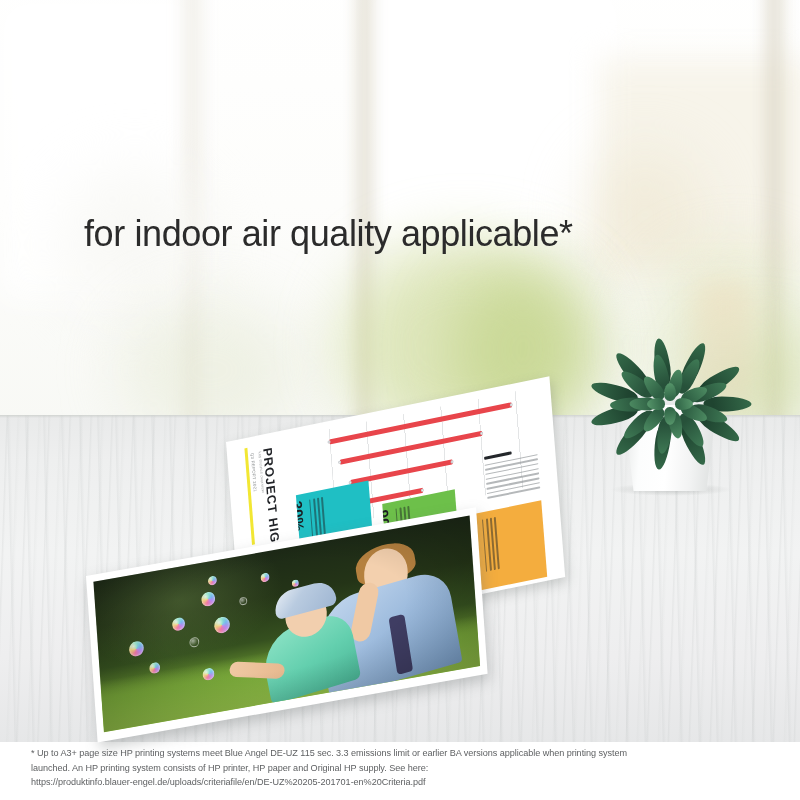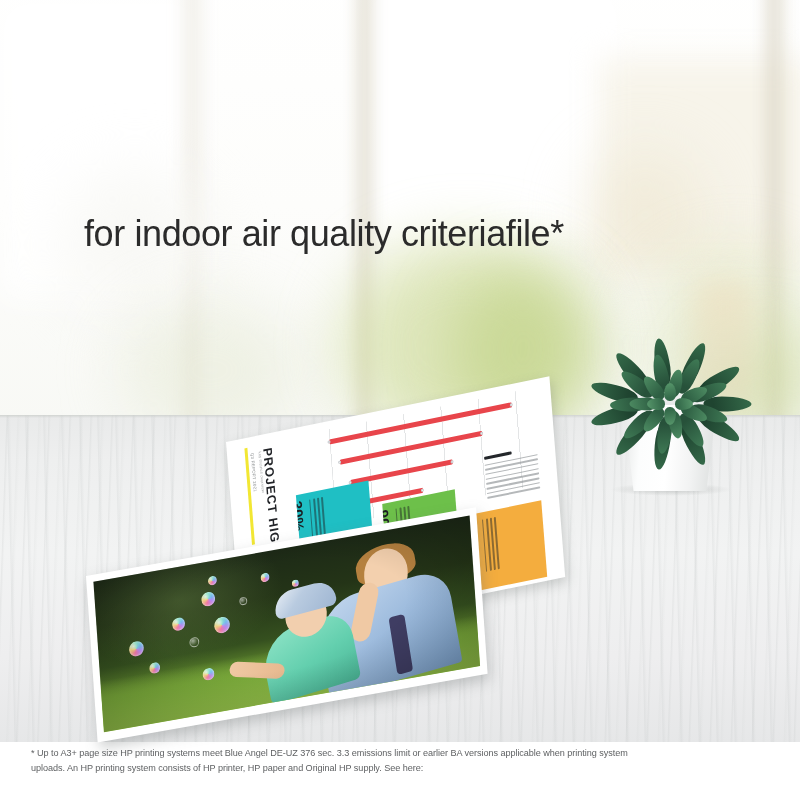--- a/index.html
+++ b/index.html
@@ -565,20 +565,21 @@
         <div class="kid-head"></div>
         <div class="kid-hat"></div>
         <div class="kid-arm"></div>
       </div>
       <div class="photo-vig"></div>
     </div>
   </div>
 
   <div class="headline">
   </div>
-  <div class="subhead">for indoor air quality criteriafile*</div>
+  <div class="subhead">for indoor air quality applicable*</div>
 
   <div class="footnote">
-    <span>* Up to A3+ page size HP printing systems meet Blue Angel DE-UZ 376 sec. 3.3 emissions limit or earlier BA versions applicable when printing system</span>
-    <span>uploads. An HP printing system consists of HP printer, HP paper and Original HP supply. See here:</span>
+    <span>* Up to A3+ page size HP printing systems meet Blue Angel DE-UZ 115 sec. 3.3 emissions limit or earlier BA versions applicable when printing system</span>
+    <span>launched. An HP printing system consists of HP printer, HP paper and Original HP supply. See here:</span>
+    <span>https://produktinfo.blauer-engel.de/uploads/criteriafile/en/DE-UZ%20205-201701-en%20Criteria.pdf</span>
   </div>
 
 </div>
 
 </body></html>

